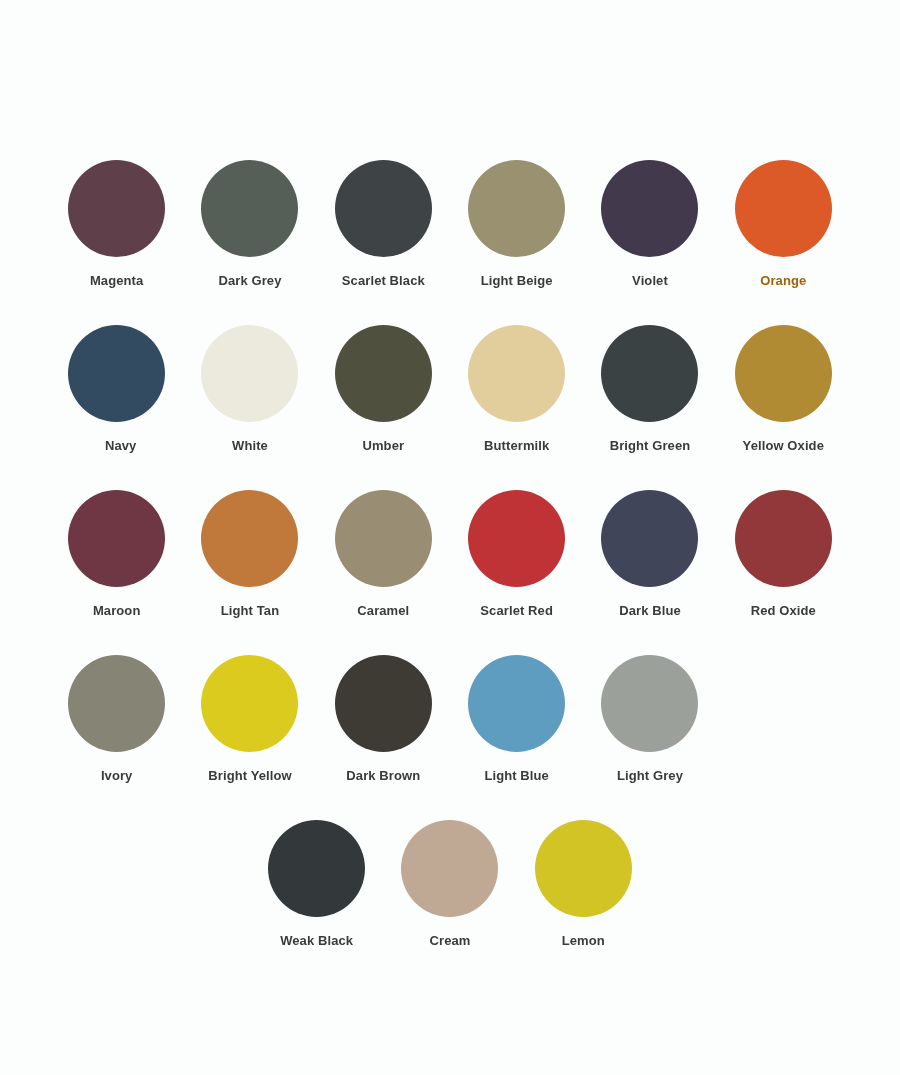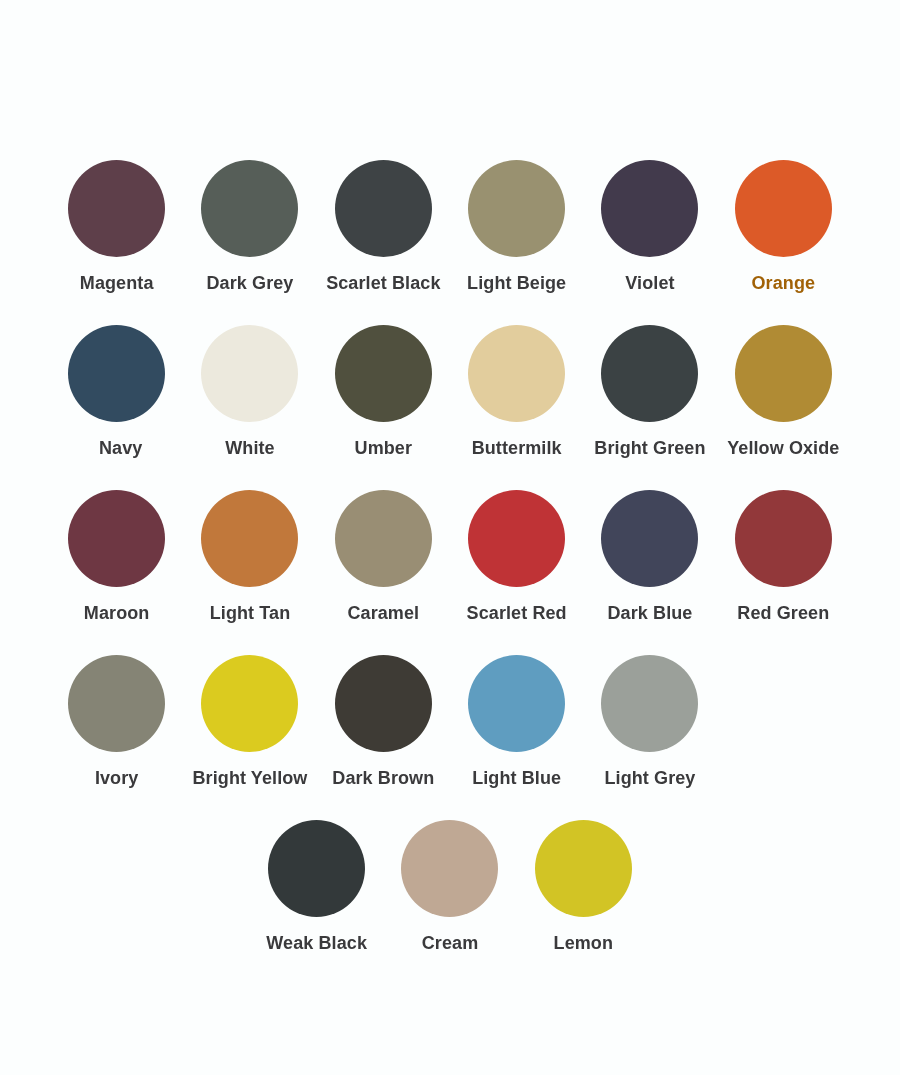--- a/index.html
+++ b/index.html
@@ -46,21 +46,21 @@
   .swatch-dot {
     width: 97px;
     height: 97px;
     border-radius: 50%;
     background: #cccccc;
     flex: 0 0 auto;
   }
 
   .swatch-label {
     margin-top: 17px;
-    font-size: 18px;
+    font-size: 13px;
     font-weight: bold;
     color: #3a3a3c;
     letter-spacing: 0.1px;
     text-align: left;
     line-height: 1.1;
     white-space: nowrap;
   }
 
   
   .swatch-grid.tail-row {
@@ -136,21 +136,21 @@
       <div class="swatch-cell">
         <div class="swatch-dot" style="background: rgb(191, 51, 54);"></div>
         <div class="swatch-label" style="color: rgb(58, 58, 60);">Scarlet Red</div>
       </div>
       <div class="swatch-cell">
         <div class="swatch-dot" style="background: rgb(65, 69, 90);"></div>
         <div class="swatch-label" style="color: rgb(58, 58, 60);">Dark Blue</div>
       </div>
       <div class="swatch-cell">
         <div class="swatch-dot" style="background: rgb(146, 56, 58);"></div>
-        <div class="swatch-label" style="color: rgb(58, 58, 60);">Red Green</div>
+        <div class="swatch-label" style="color: rgb(58, 58, 60);">Red Oxide</div>
       </div>
       <div class="swatch-cell">
         <div class="swatch-dot" style="background: rgb(133, 132, 117);"></div>
         <div class="swatch-label" style="color: rgb(58, 58, 60);">Ivory</div>
       </div>
       <div class="swatch-cell">
         <div class="swatch-dot" style="background: rgb(219, 203, 31);"></div>
         <div class="swatch-label" style="color: rgb(58, 58, 60);">Bright Yellow</div>
       </div>
       <div class="swatch-cell">

